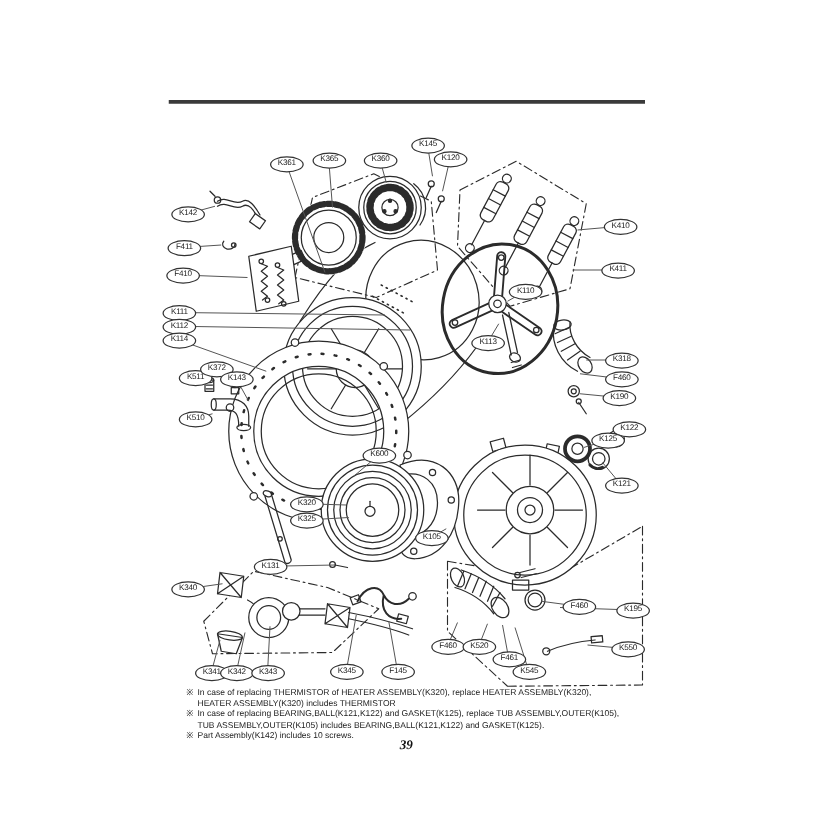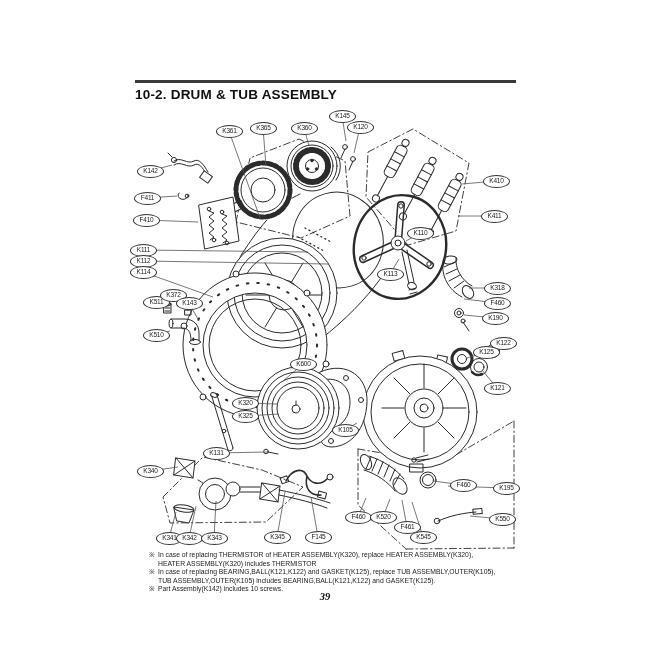--- a/index.html
+++ b/index.html
@@ -17,21 +17,20 @@
   .note-line{display:flex;}
   .note-line .bullet{width:9px;flex:0 0 9px;}
   .pageno{position:absolute;left:0;top:591px;width:650px;text-align:center;
           font-family:"Liberation Serif",serif;font-style:italic;font-weight:bold;font-size:10.5px;}
 </style>
 </head>
 <body>
 
 <div class="page">
   <div class="hrule"></div>
-  <div class="title">10-2. DRUM &amp; TUB ASSEMBLY</div>
 
   <div class="diagram">
 
     <svg id="art" width="650" height="650" viewBox="0 0 650 650">
       <g stroke="#2b2b2b" fill="none" stroke-width="1" stroke-linecap="round" stroke-linejoin="round">
 
         <g stroke-width="0.9" stroke-dasharray="7 3 1.5 3">
           <polygon points="236,222 250,158 299,139 345,161 350,216 301,238"></polygon>
           <polygon points="368,152 413,129 469,163 456,231 408,245 366,197"></polygon>
           <polygon points="163,497 203,457 262,470 303,487 266,522 170,523"></polygon>

